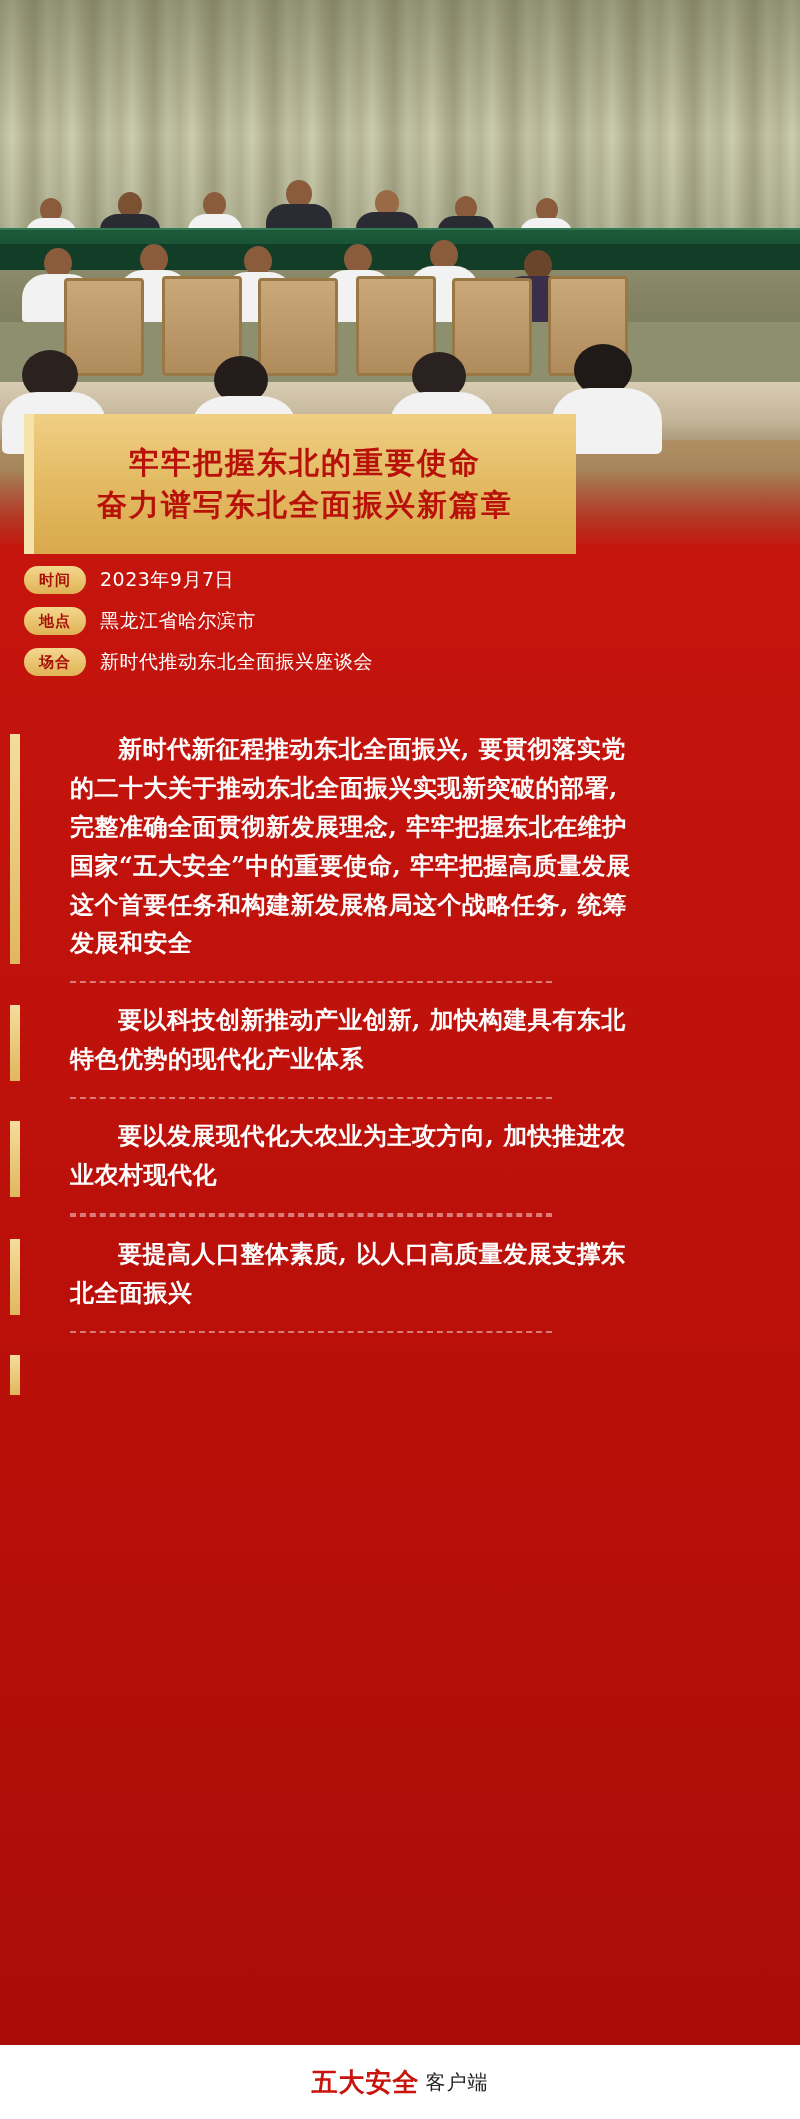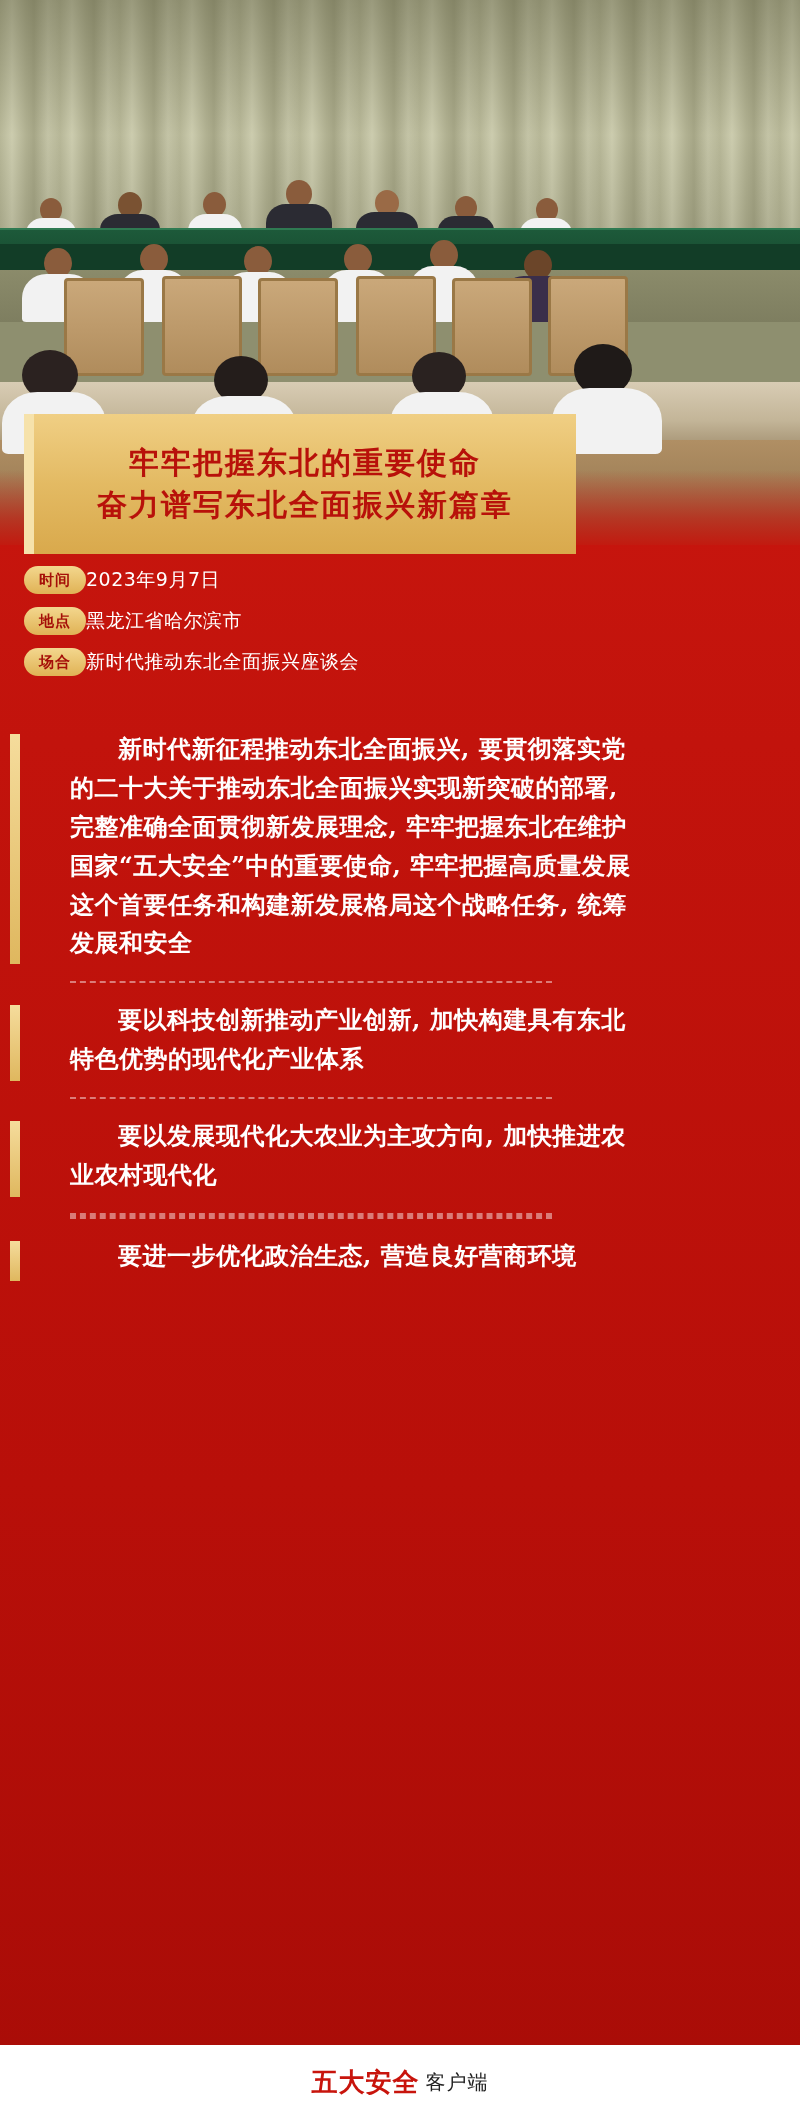--- a/index.html
+++ b/index.html
@@ -127,20 +127,21 @@
     width: 62px; height: 28px;
     background: linear-gradient(180deg,#f3d78e 0%, #e0b255 100%);
     border-radius: 14px;
     color: #a50f08;
     font-size: 15px;
     font-weight: bold;
     letter-spacing: 1px;
     flex: none;
   }
   .meta-text {
+    margin-left: 14px;
     color: #ffffff;
     font-size: 19px;
     letter-spacing: 0.5px;
     font-family: "DejaVu Sans", "Liberation Sans", sans-serif;
   }
 
   
   .points {
     position: absolute;
     left: 0; top: 712px;
@@ -295,25 +296,28 @@
     <div class="dashed"></div>
 
     <div class="point">
       <div class="bar" style="height:76px;"></div>
       <div class="point-text">要以发展现代化大农业为主攻方向, 加快推进农业农村现代化</div>
     </div>
     <div class="dashed"></div>
 
     <div class="dashed"></div>
 
+    <div class="point">
+      <div class="bar" style="height:76px;"></div>
+      <div class="point-text">要提高人口整体素质, 以人口高质量发展支撑东北全面振兴</div>
+    </div>
     <div class="dashed"></div>
 
     <div class="point">
       <div class="bar" style="height:40px;"></div>
-      <div class="point-text">要进一步优化政治生态, 营造良好营商环境</div>
     </div>
 
   </div>
 
   <div class="footer">
     <span class="footer-logo">五大安全</span>
     <span class="footer-sub">客户端</span>
   </div>
 
 </div>

